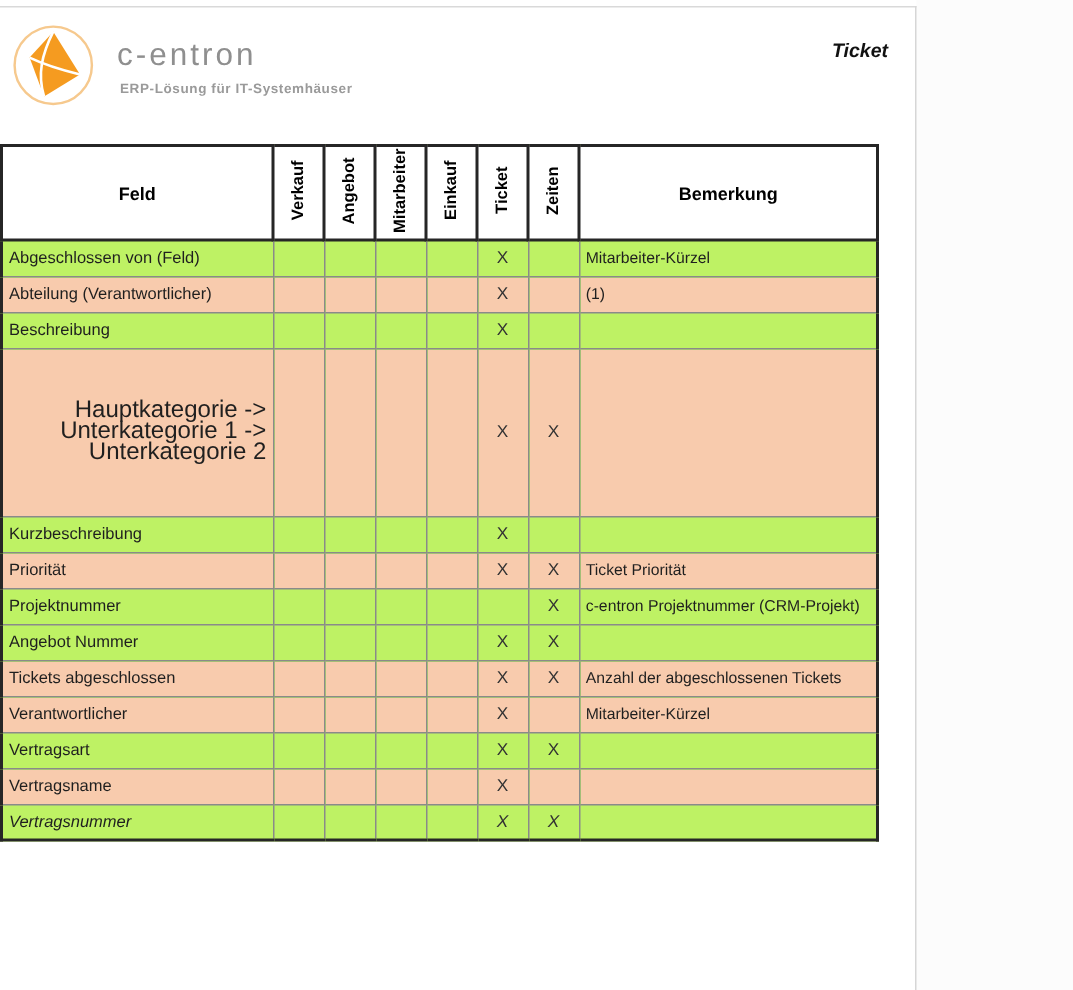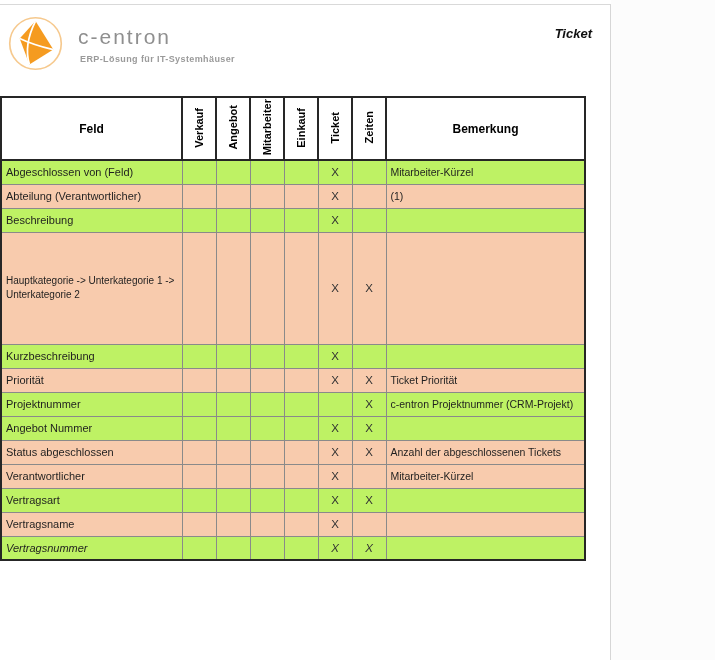--- a/index.html
+++ b/index.html
@@ -76,21 +76,21 @@
     padding:0 4px;
     font-size:11px;color:#1f1f1f;
     vertical-align:middle;
     overflow:hidden;white-space:nowrap;
   }
   table.matrix tbody tr.hl td{background:var(--hl);}
   table.matrix tbody td.mark{text-align:center;padding:0;font-size:11.5px;color:#333;}
   table.matrix tbody td.bem{font-size:10.5px;}
   table.matrix tbody tr.tall td{height:112px;}
   table.matrix tbody tr.tall td.feld{
-    white-space:normal;font-size:10px;line-height:14px;
+    white-space:normal;font-size:16px;line-height:14px;text-align:right;
   }
   table.matrix{border:2px solid var(--dark);}
   table.matrix tbody td:first-child{border-left:2px solid var(--dark);}
   table.matrix tbody td:last-child{border-right:2px solid var(--dark);}
   table.matrix tbody tr:last-child td{border-bottom:2px solid var(--dark);font-style:italic;}
 </style>
 </head>
 <body>
 
 <div class="sheet">
@@ -212,21 +212,21 @@
           <td class="feld">Angebot Nummer</td>
           <td class="mark"></td>
           <td class="mark"></td>
           <td class="mark"></td>
           <td class="mark"></td>
           <td class="mark">X</td>
           <td class="mark">X</td>
           <td class="bem"></td>
         </tr>
         <tr class="hl">
-          <td class="feld">Status abgeschlossen</td>
+          <td class="feld">Tickets abgeschlossen</td>
           <td class="mark"></td>
           <td class="mark"></td>
           <td class="mark"></td>
           <td class="mark"></td>
           <td class="mark">X</td>
           <td class="mark">X</td>
           <td class="bem">Anzahl der abgeschlossenen Tickets</td>
         </tr>
         <tr class="hl">
           <td class="feld">Verantwortlicher</td>

